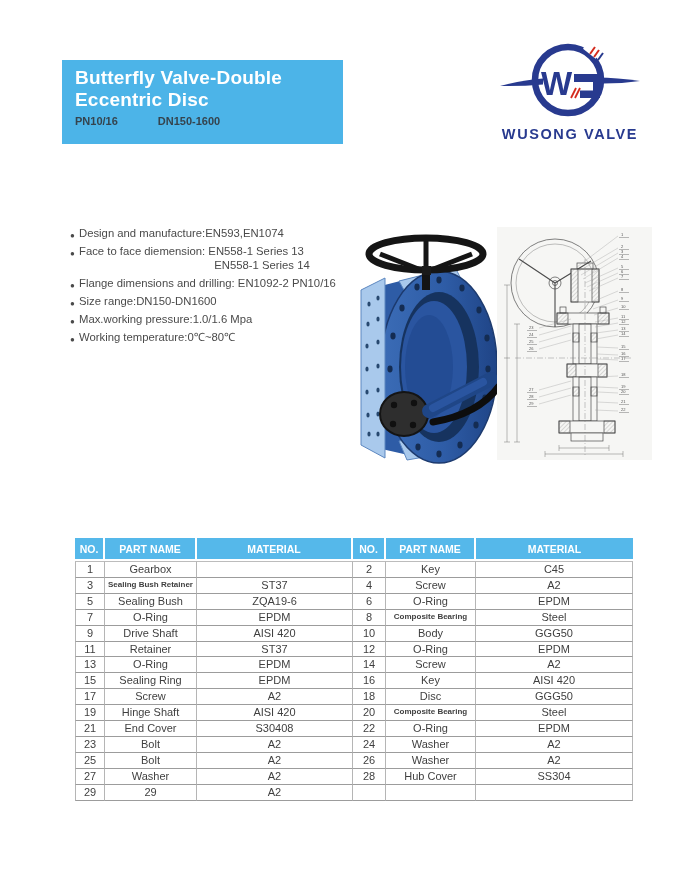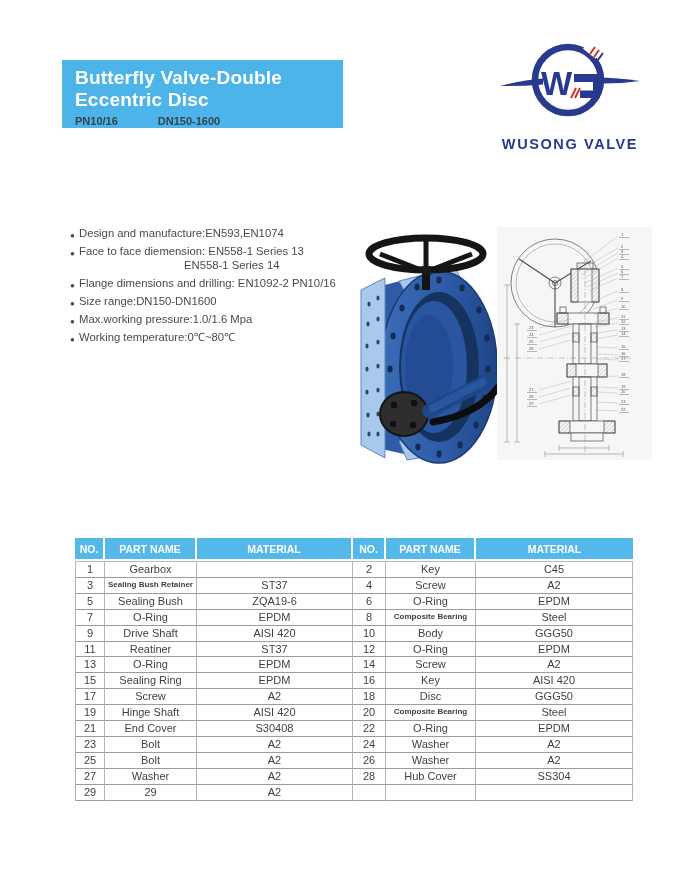--- a/index.html
+++ b/index.html
@@ -2,37 +2,37 @@
 <html><head>
 <meta charset="utf-8">
 <style>
   html,body{margin:0;padding:0;background:#e8e8e8;}
   .page{
     position:relative; width:700px; height:869px; background:#ffffff;
     font-family:"Liberation Sans", sans-serif; overflow:hidden; margin:0 auto;
   }
   
   .title-box{
-    position:absolute; left:62px; top:60px; width:281px; height:68px;
+    position:absolute; left:62px; top:60px; width:281px; height:84px;
     background:var(--accent-blue,#4CB4E8); box-sizing:border-box; padding:7px 0 0 13px;
   }
   .title-line{color:#fff; font-size:19px; font-weight:bold; line-height:21.5px; letter-spacing:.2px;}
   .pn-row{margin-top:5px; font-size:11px; font-weight:600; color:#35444e;}
   .pn-row .pn{margin-right:40px;}
   .logo{position:absolute; left:497px; top:34px; width:146px; text-align:center;}
-  .logo-text{color:var(--logo-navy,#283A8F); font-weight:bold; font-size:14.5px; letter-spacing:1.6px; margin-top:12px;}
+  .logo-text{color:var(--logo-navy,#283A8F); font-weight:bold; font-size:14.5px; letter-spacing:1.6px; margin-top:2px;}
   
   .sec-heading{position:absolute; color:var(--heading-blue,#2AA4DE); font-weight:600;}
   .sec-heading.specs{left:70px; top:195px; font-size:16.5px;}
   .sec-heading.comps{left:70px; top:474px; font-size:15px;}
   
   .spec-list{position:absolute; left:70px; top:227px; margin:0; padding:0; list-style:none; width:270px;}
   .spec-list li{position:relative; padding-left:9px; font-size:11.3px; color:#4a4a4a; margin-bottom:5px; line-height:13px;}
   .spec-list .bullet{position:absolute; left:0; top:2px; font-size:8px; color:#4a4a4a;}
-  .spec-line2{padding-left:105px; margin-top:1px;}
+  .spec-line2{padding-left:105px; margin-top:1px;text-align:center;}
   .spec-line2:empty{display:none;}
   
   .valve-img{position:absolute; left:333px; top:226px; width:168px; height:238px;}
   .drawing{position:absolute; left:497px; top:227px; width:155px; height:233px; background:#f6f6f4;}
   .drawing svg{display:block;}
   .co{font-size:4px; fill:#555;}
   
   .comp-table{
     position:absolute; left:75px; top:538px; width:558px;
     border-collapse:separate; border-spacing:0; table-layout:fixed;
@@ -383,21 +383,21 @@
         <tr>
           <td>9</td>
           <td>Drive Shaft</td>
           <td>AISI 420</td>
           <td>10</td>
           <td>Body</td>
           <td>GGG50</td>
         </tr>
         <tr>
           <td>11</td>
-          <td>Reatiner</td>
+          <td>Retainer</td>
           <td>ST37</td>
           <td>12</td>
           <td>O-Ring</td>
           <td>EPDM</td>
         </tr>
         <tr>
           <td>13</td>
           <td>O-Ring</td>
           <td>EPDM</td>
           <td>14</td>

